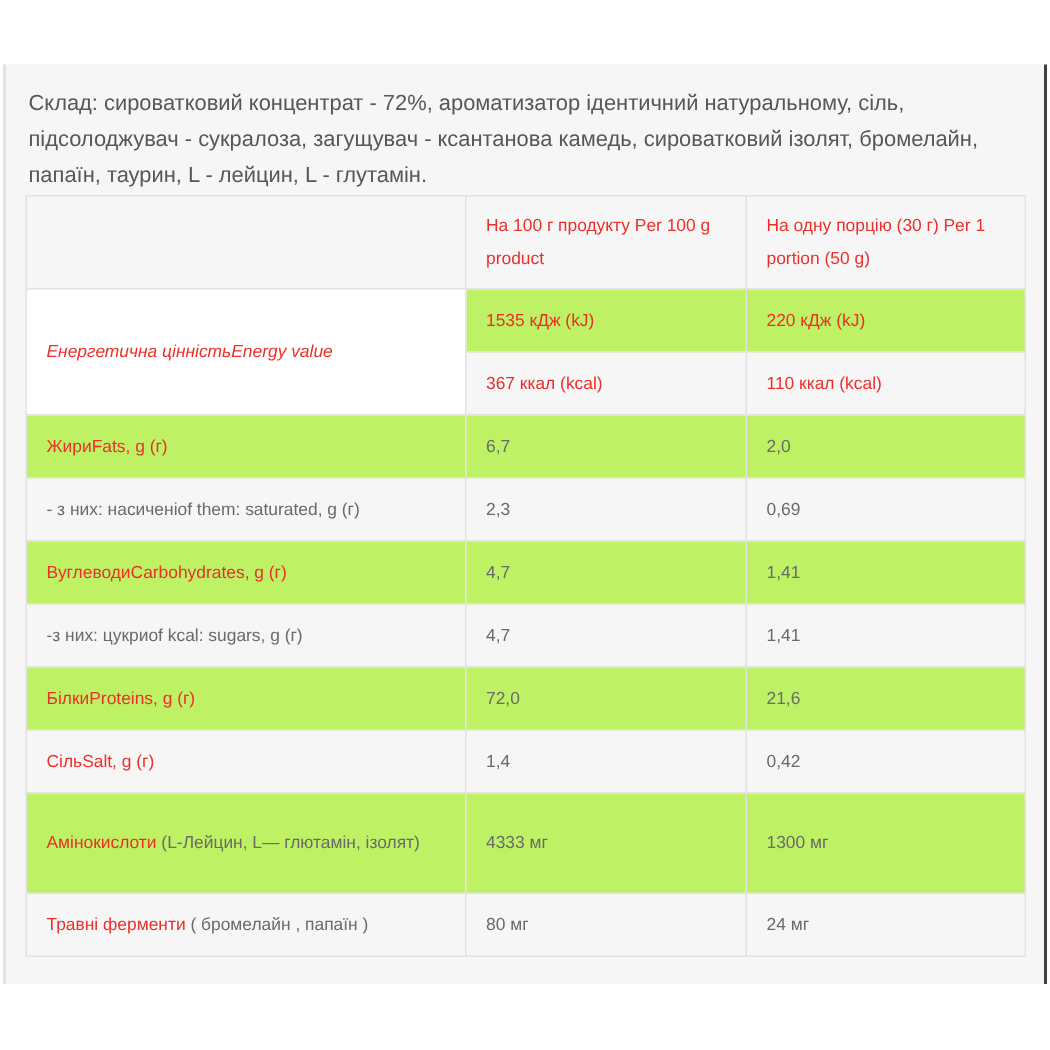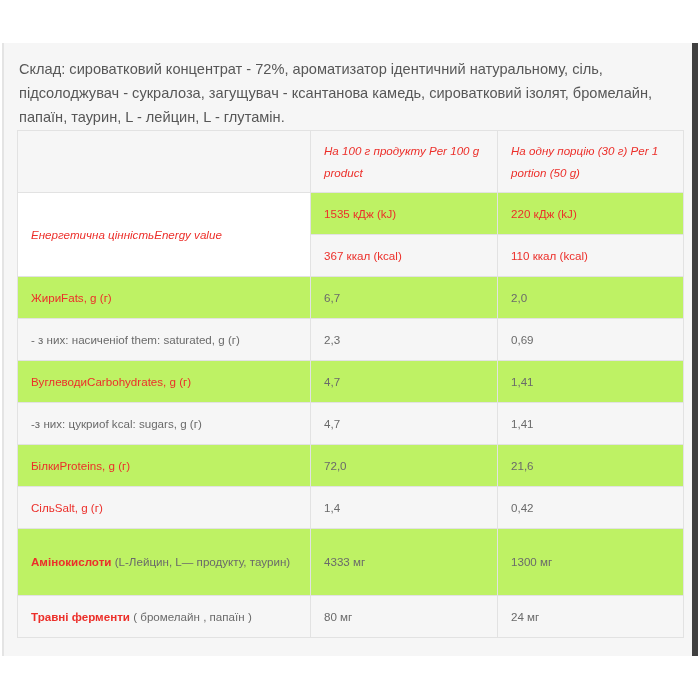--- a/index.html
+++ b/index.html
@@ -4,42 +4,42 @@
   <style>
     * { box-sizing: border-box; margin: 0; padding: 0; }
     html, body {
       width: 700px; height: 700px; background: #ffffff; overflow: hidden;
       font-family: "Liberation Sans", "DejaVu Sans", sans-serif;
     }
     .panel {
       position: absolute; left: 2px; top: 43px; width: 696px; height: 613px;
       background: #f6f6f6;
       border-left: 2px solid #e4e4e4;
-      border-right: 6px solid #404040;
+      border-right: 2px solid #404040;
     }
     .composition {
       position: absolute; left: 15px; top: 14px; width: 660px;
       font-size: 14.6px; line-height: 24px; color: #575757;
     }
     table.nutrition {
       position: absolute; left: 13px; top: 87px; width: 667px;
       border-collapse: collapse; font-size: 11.6px; color: #6a6a6a;
       border: 1px solid #dedede;
     }
     table.nutrition td {
       border: 1px solid #e2e2e2;
       padding: 0 13px;
       vertical-align: middle;
       line-height: 22px;
     }
     table.nutrition td.label { width: 293px; }
     table.nutrition td.c100 { width: 187px; }
     .red { color: #ec2f2a; }
-    .bold-red { color: #ec2f2a; font-weight: bold; }
-    tr.h62 td { height: 62px; font-style: italic; }
+    .bold-red { color: #ec2f2a; font-weight: normal; }
+    tr.h62 td { height: 62px; }
     tr.h42 td { height: 42px; }
     tr.h67 td { height: 67px; }
     tr.gray td { background: #f6f6f6; }
     tr.white td { background: #bef264; }
     td.top { vertical-align: top; padding-top: 10px; }
     td.white-bg { background: #ffffff !important; }
     td.energy-label { vertical-align: top; padding-top: 10px; font-style: italic; }
   </style>
 </head>
 <body>
@@ -88,21 +88,21 @@
       <td>72,0</td>
       <td>21,6</td>
     </tr>
     <tr class="h42 gray">
       <td class="label red">СільSalt, g (г)</td>
       <td>1,4</td>
       <td>0,42</td>
     </tr>
     <tr class="h67 white">
       <td class="label top">
-        <span class="bold-red">Амінокислоти</span><span> (L-Лейцин, L— продукту, таурин)</span>
+        <span class="bold-red">Амінокислоти</span><span> (L-Лейцин, L— глютамін, ізолят)</span>
       </td>
       <td class="top">4333 мг</td>
       <td class="top">1300 мг</td>
     </tr>
     <tr class="h42 gray">
       <td class="label">
         <span class="bold-red">Травні ферменти</span><span> ( бромелайн  , папаїн )</span>
       </td>
       <td>80 мг</td>
       <td>24 мг</td>

